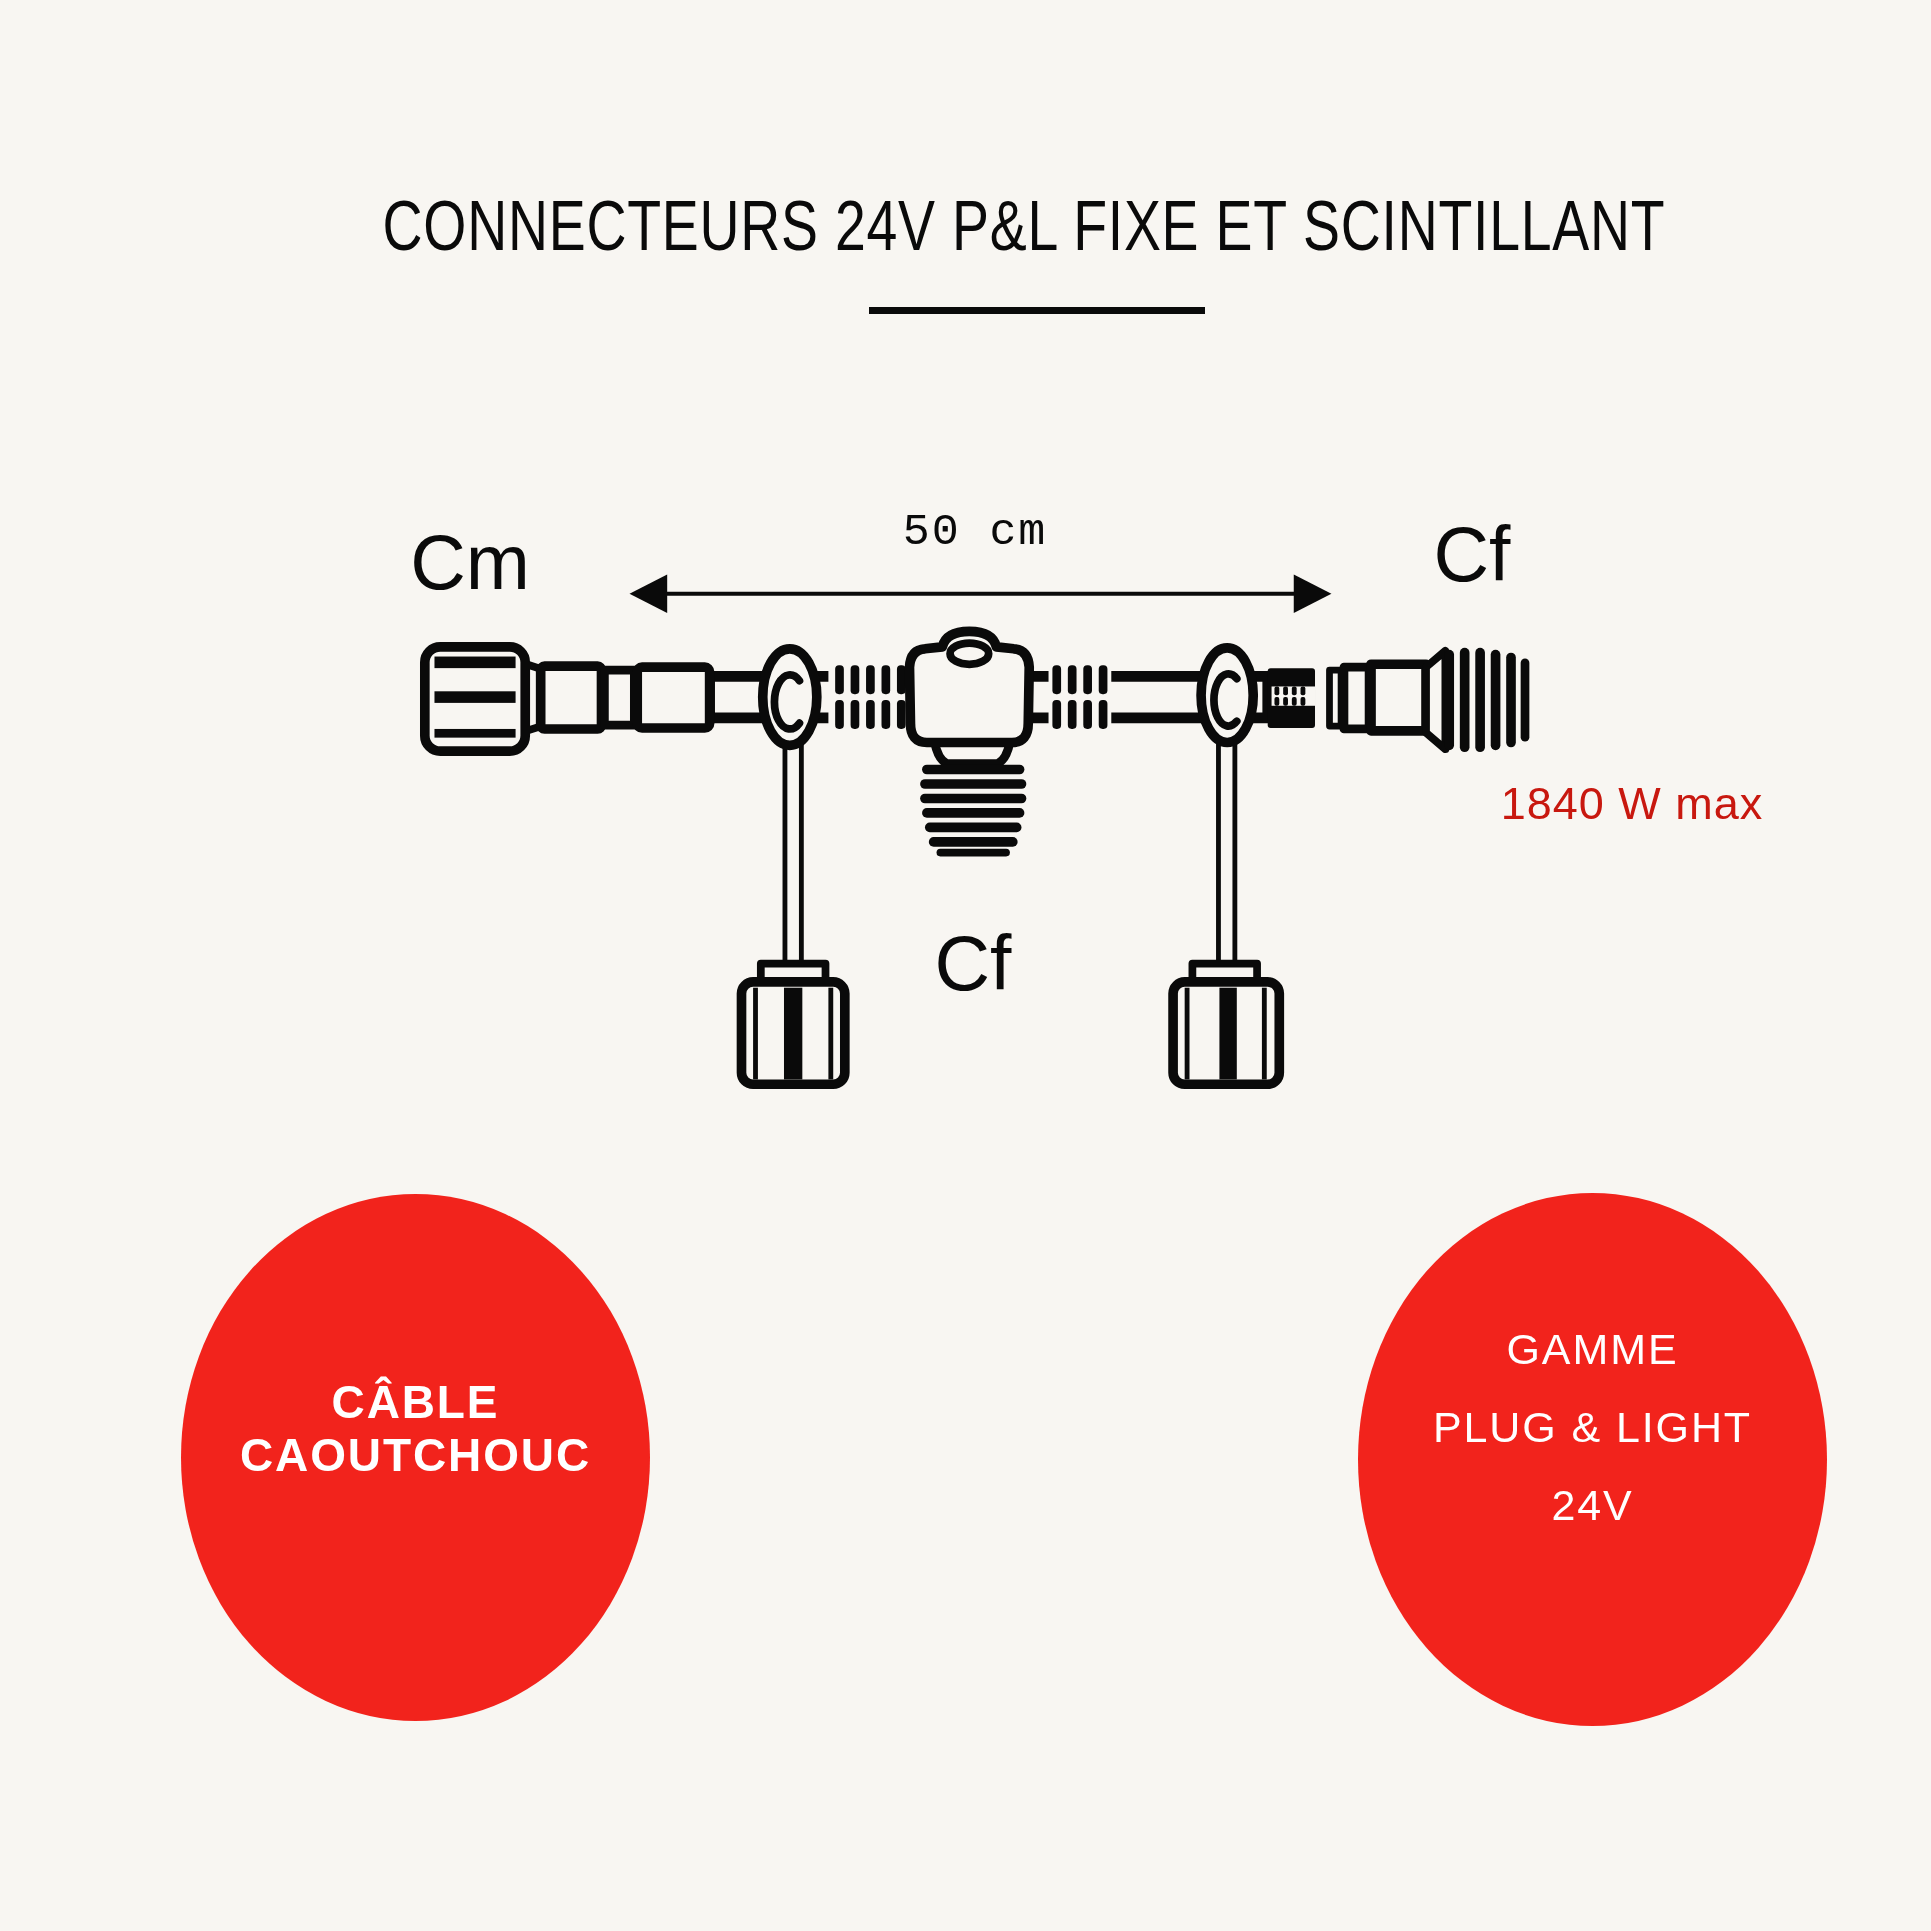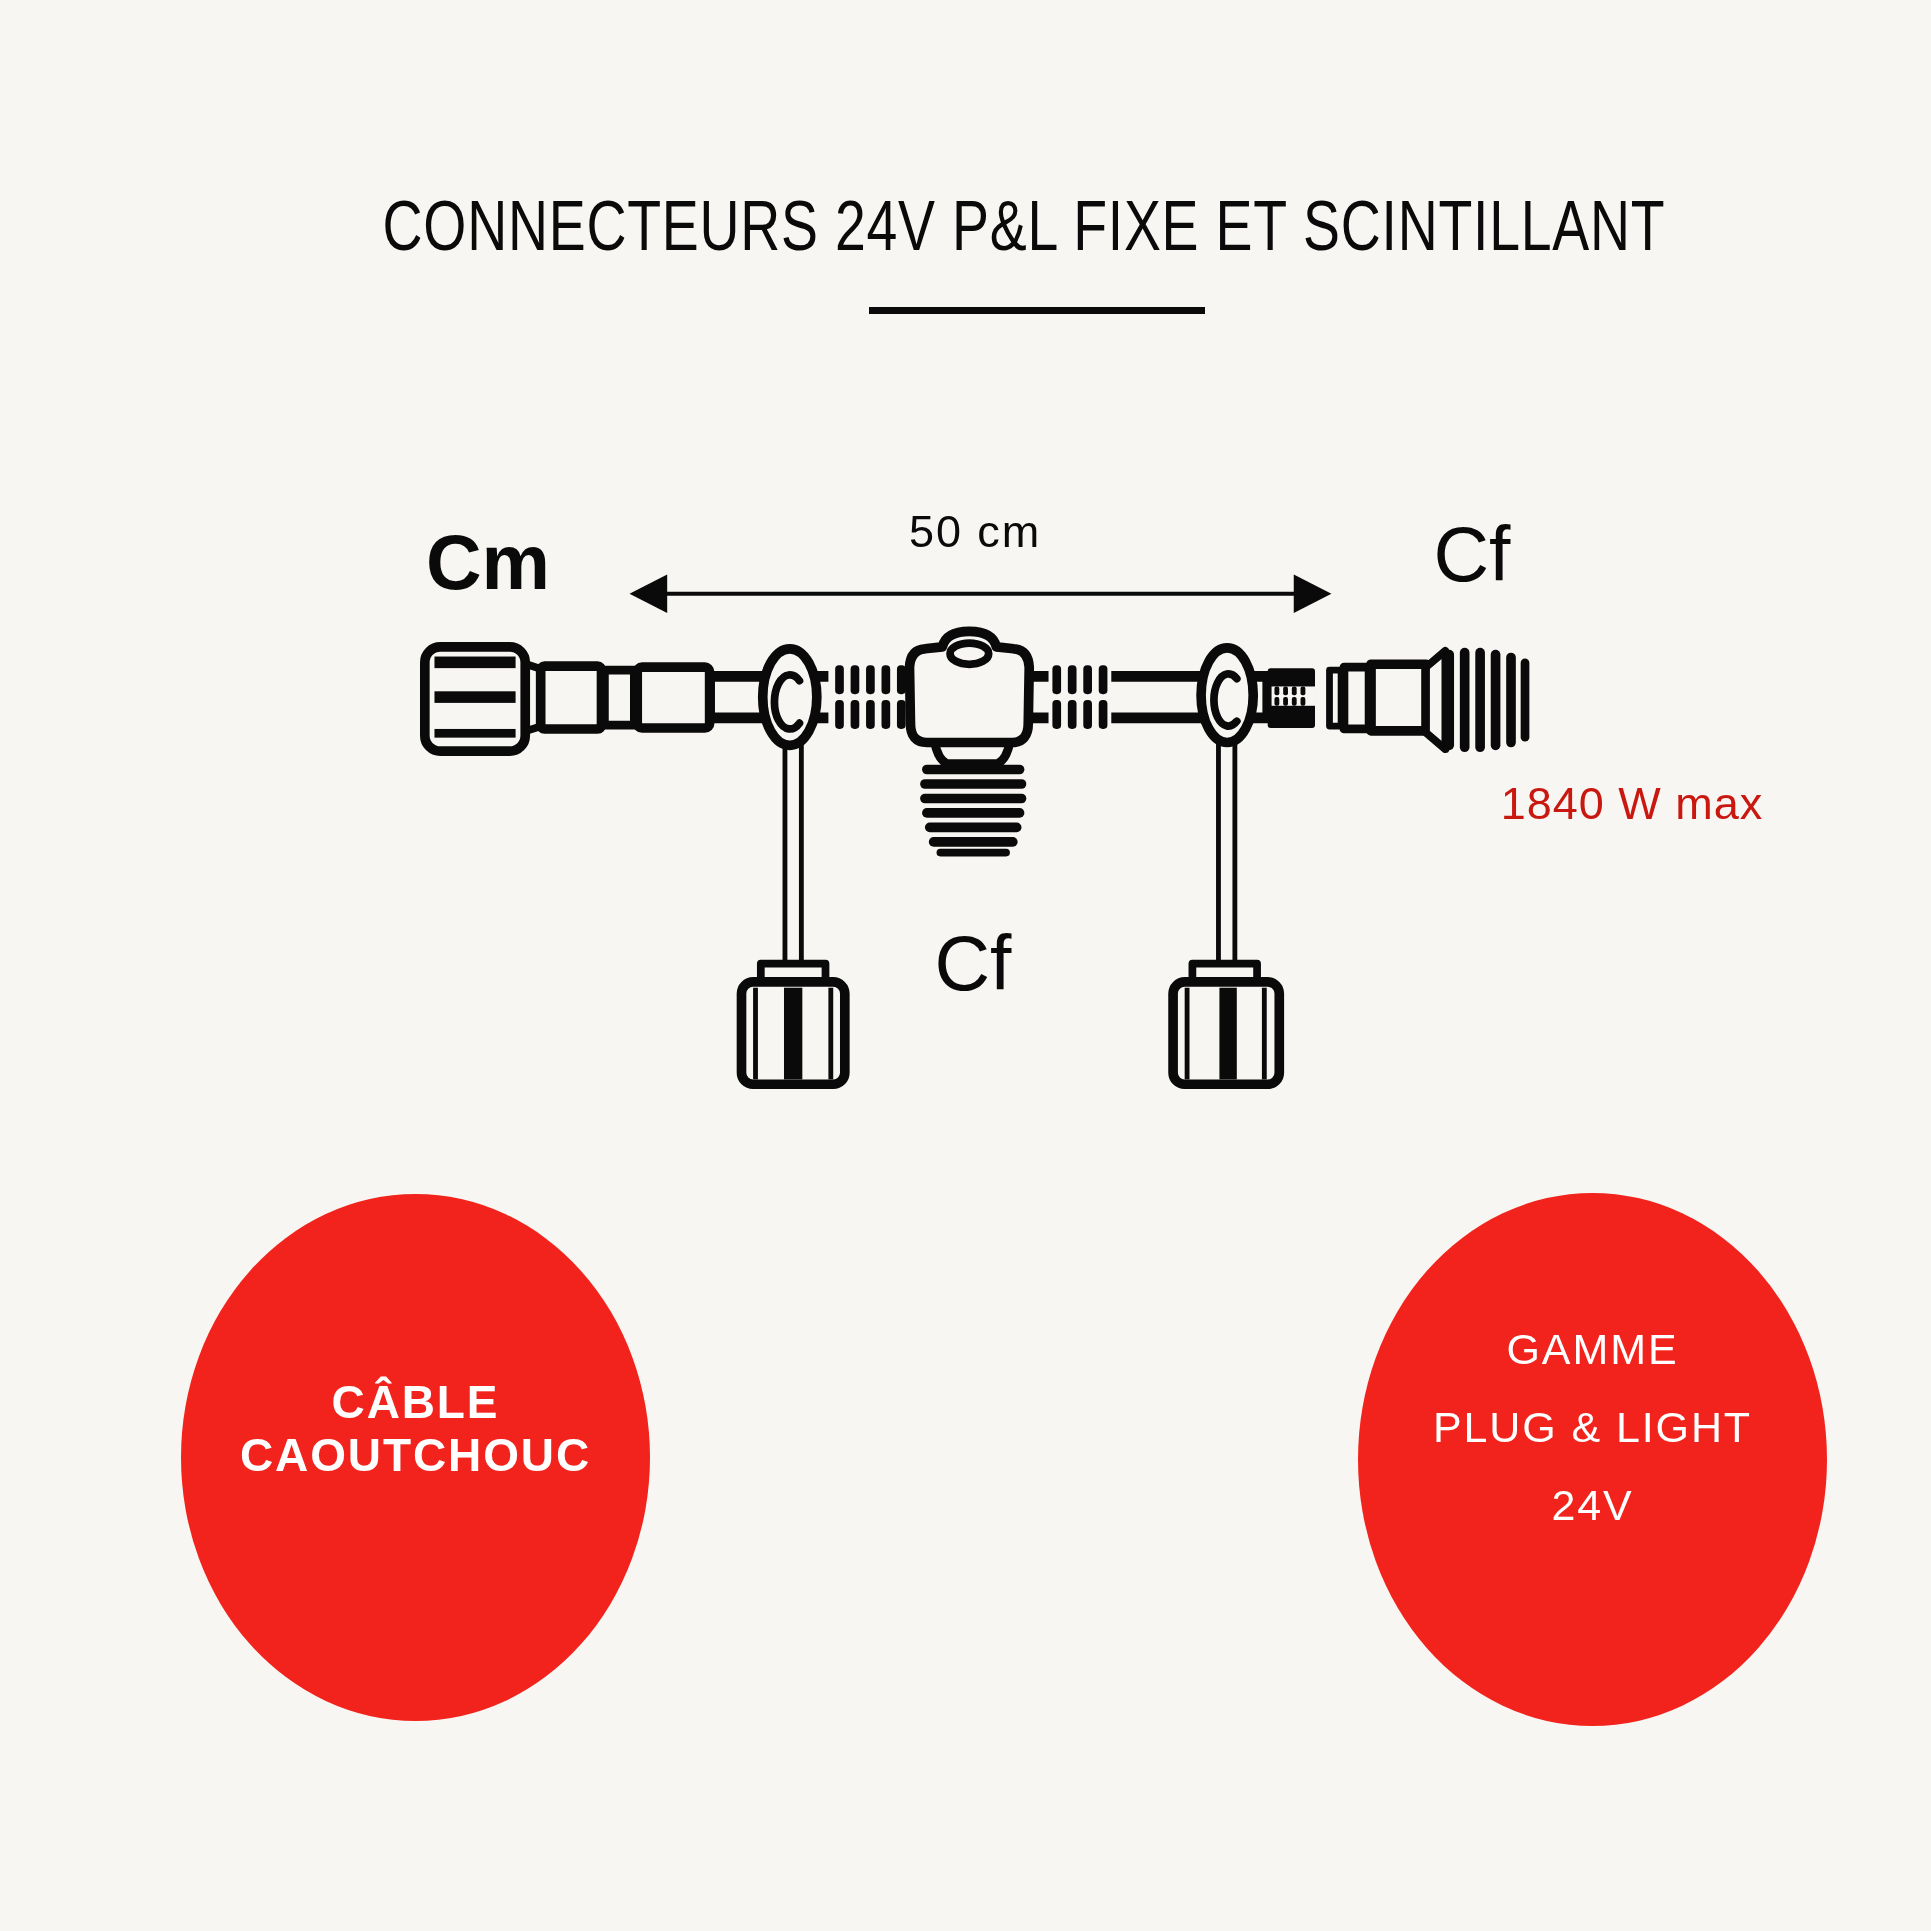--- a/index.html
+++ b/index.html
@@ -23,22 +23,22 @@
     position:absolute;left:869px;top:307px;width:336px;height:6.8px;background:var(--ink);
   }
   
   .diagram{position:absolute;left:0;top:0;width:1931px;height:1931px;}
   .sh{fill:var(--bg);stroke:var(--ink);stroke-linejoin:round;}
   .blk{fill:var(--ink);stroke:none;}
   .nf{fill:none;stroke:var(--ink);stroke-linecap:round;}
   .mask{fill:var(--bg);stroke:none;}
   
   .diag-label{position:absolute;transform:translate(-50%,-50%);white-space:nowrap;}
-  .label-cm{left:488px;top:562px;font-size:77px;font-weight:bold;}
-  .label-50cm{left:975px;top:532px;font-size:45px;letter-spacing:1.9px;}
+  .label-cm{left:470px;top:562px;font-size:77px;}
+  .label-50cm{left:975px;top:532px;font-size:45px;letter-spacing:1.9px;font-family:Liberation Mono, monospace;}
   .label-cf-right{left:1472px;top:554px;font-size:77px;}
   .label-cf-tee{left:973px;top:963px;font-size:77px;}
   .label-power{left:1632px;top:804px;font-size:45px;color:var(--power-red);letter-spacing:1px;}
   
   .badge{
     position:absolute;width:469px;height:469px;border-radius:50%;
     background:var(--accent);color:#fff;
     display:flex;flex-direction:column;align-items:center;justify-content:center;
     text-align:center;letter-spacing:1.9px;
   }

